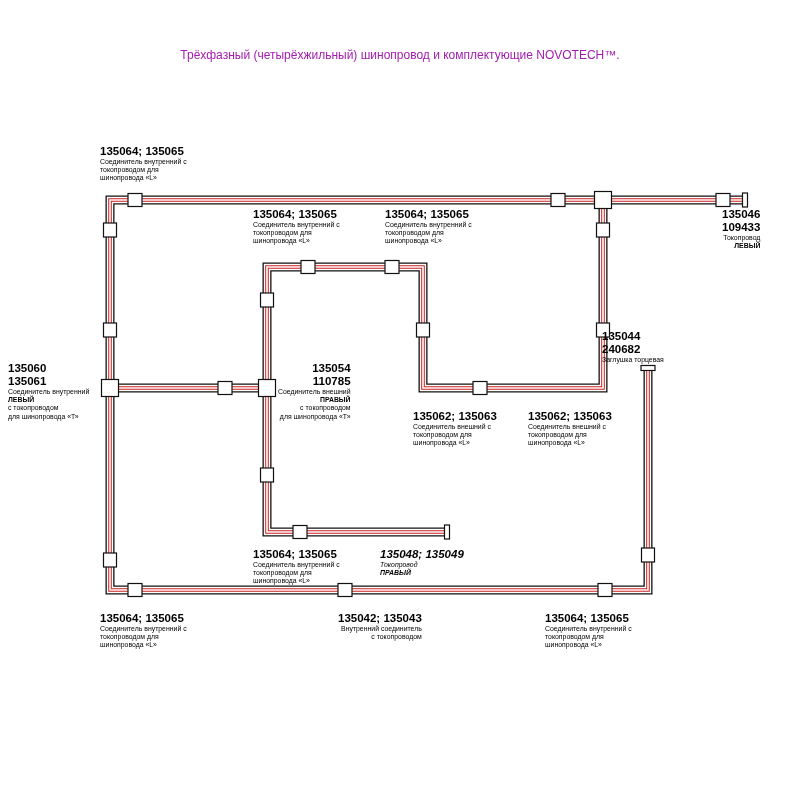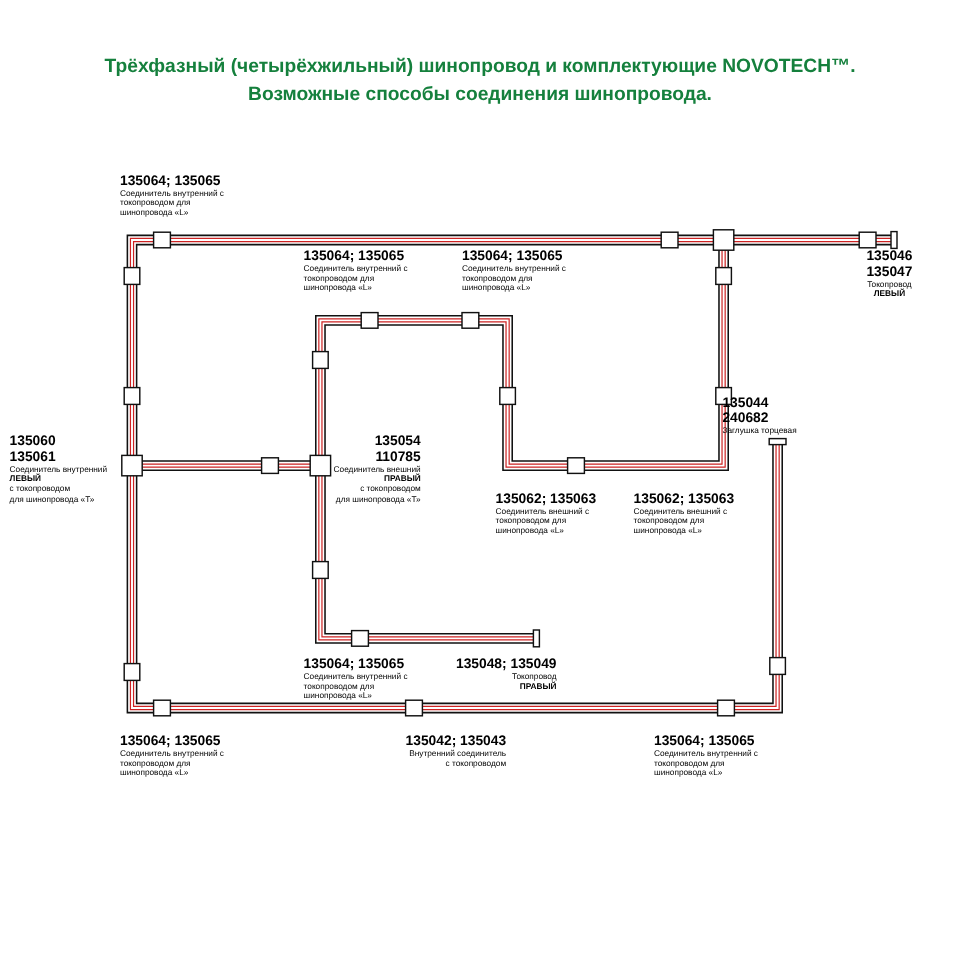--- a/index.html
+++ b/index.html
@@ -2,36 +2,35 @@
 <html><head>
 <meta charset="utf-8">
 <style>
   html,body{margin:0;padding:0;background:#ffffff;}
   body{
     width:800px;height:800px;position:relative;overflow:hidden;
     font-family:"Liberation Sans", sans-serif;color:#000;
   }
   .canvas{position:absolute;left:0;top:0;width:800px;height:800px;background:#fff;}
   .title-block{position:absolute;top:44px;left:0;width:800px;text-align:center;}
-  .title-line{font-weight:bold;font-size:16px;line-height:23px;color:#15803d;}
+  .title-line{font-weight:normal;font-size:12px;line-height:23px;color:#a21caf;}
   #track-svg{position:absolute;left:0;top:0;}
   #labels-layer{position:absolute;left:0;top:0;width:800px;height:800px;pointer-events:none;}
   .part-label{position:absolute;line-height:1.12;white-space:nowrap;}
   .part-code{font-weight:bold;font-size:11.5px;line-height:13px;}
   .part-desc{font-size:6.9px;line-height:8.2px;}
   .part-desc.bold{font-weight:bold;}
 </style>
 </head>
 <body>
 
 <div class="canvas">
 
   <div class="title-block">
     <div class="title-line">Трёхфазный (четырёхжильный) шинопровод и комплектующие NOVOTECH™.</div>
-    <div class="title-line">Возможные способы соединения шинопровода.</div>
   </div>
 
   <svg id="track-svg" width="800" height="800" viewBox="0 0 800 800">
       <polyline points="745,200 110,200 110,590 648,590 648,368" fill="none" stroke="#111111" stroke-width="9" stroke-linejoin="miter" stroke-linecap="butt"></polyline>
       <polyline points="603,200 603,388 423,388 423,267 267,267 267,532 447,532" fill="none" stroke="#111111" stroke-width="9" stroke-linejoin="miter" stroke-linecap="butt"></polyline>
       <polyline points="110,388 267,388" fill="none" stroke="#111111" stroke-width="9" stroke-linejoin="miter" stroke-linecap="butt"></polyline>
       <polyline points="745,200 110,200 110,590 648,590 648,368" fill="none" stroke="#ffffff" stroke-width="6.4" stroke-linejoin="miter" stroke-linecap="butt"></polyline>
       <polyline points="603,200 603,388 423,388 423,267 267,267 267,532 447,532" fill="none" stroke="#ffffff" stroke-width="6.4" stroke-linejoin="miter" stroke-linecap="butt"></polyline>
       <polyline points="110,388 267,388" fill="none" stroke="#ffffff" stroke-width="6.4" stroke-linejoin="miter" stroke-linecap="butt"></polyline>
       <polyline points="745,200 110,200 110,590 648,590 648,368" fill="none" stroke="#cc2222" stroke-width="3.6" stroke-linejoin="miter" stroke-linecap="butt"></polyline>
@@ -68,23 +67,23 @@
       <rect x="641" y="365.5" width="14" height="5" fill="#ffffff" stroke="#111111" stroke-width="1.2"></rect>
     </svg>
 
   <div id="labels-layer">
       <div class="part-label" style="left: 100px; top: 145px; text-align: left;">
         <div class="part-code">135064; 135065</div>
         <div class="part-desc">Соединитель внутренний с</div>
         <div class="part-desc">токопроводом для</div>
         <div class="part-desc">шинопровода «L»</div>
       </div>
-      <div class="part-label" style="left: 722px; top: 208px; text-align: center;">
+      <div class="part-label" style="left: 722px; top: 208px; text-align: right;">
         <div class="part-code">135046</div>
-        <div class="part-code">135047</div>
+        <div class="part-code">109433</div>
         <div class="part-desc">Токопровод</div>
         <div class="part-desc bold">ЛЕВЫЙ</div>
       </div>
       <div class="part-label" style="left: 253px; top: 208px; text-align: left;">
         <div class="part-code">135064; 135065</div>
         <div class="part-desc">Соединитель внутренний с</div>
         <div class="part-desc">токопроводом для</div>
         <div class="part-desc">шинопровода «L»</div>
       </div>
       <div class="part-label" style="left: 385px; top: 208px; text-align: left;">
@@ -125,21 +124,21 @@
         <div class="part-desc">Соединитель внешний с</div>
         <div class="part-desc">токопроводом для</div>
         <div class="part-desc">шинопровода «L»</div>
       </div>
       <div class="part-label" style="left: 253px; top: 548px; text-align: left;">
         <div class="part-code">135064; 135065</div>
         <div class="part-desc">Соединитель внутренний с</div>
         <div class="part-desc">токопроводом для</div>
         <div class="part-desc">шинопровода «L»</div>
       </div>
-      <div class="part-label" style="left: 380px; top: 548px; text-align: right;">
+      <div class="part-label" style="left: 380px; top: 548px; text-align: left; font-style: italic;">
         <div class="part-code">135048; 135049</div>
         <div class="part-desc">Токопровод</div>
         <div class="part-desc bold">ПРАВЫЙ</div>
       </div>
       <div class="part-label" style="left: 100px; top: 612px; text-align: left;">
         <div class="part-code">135064; 135065</div>
         <div class="part-desc">Соединитель внутренний с</div>
         <div class="part-desc">токопроводом для</div>
         <div class="part-desc">шинопровода «L»</div>
       </div>

